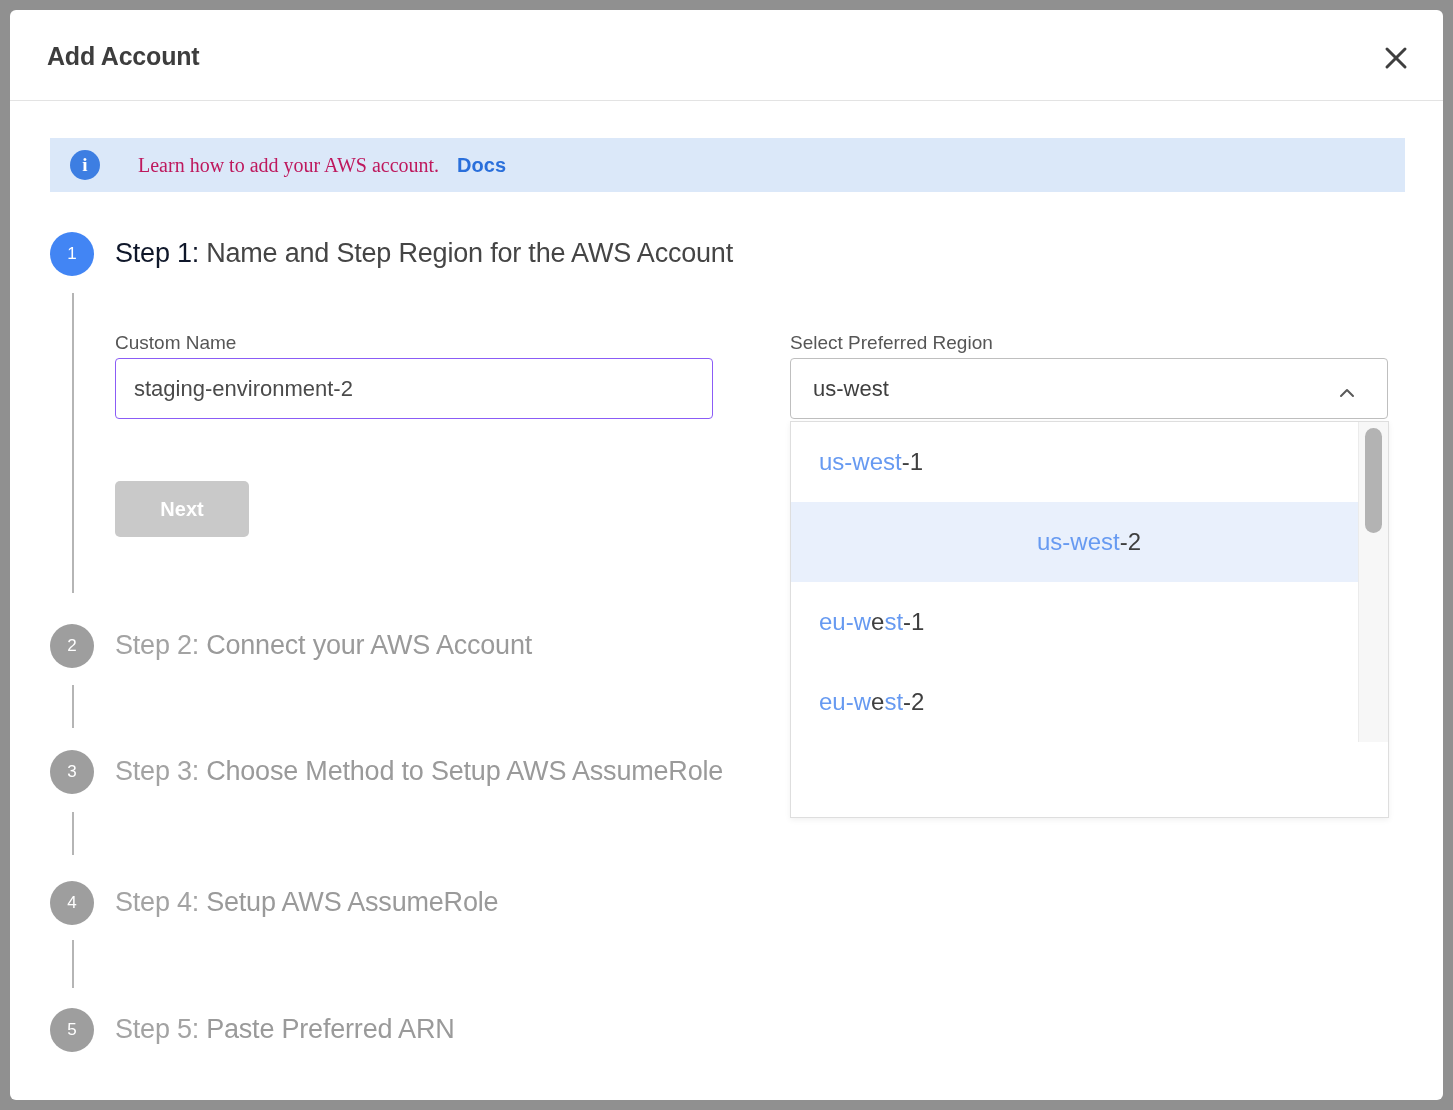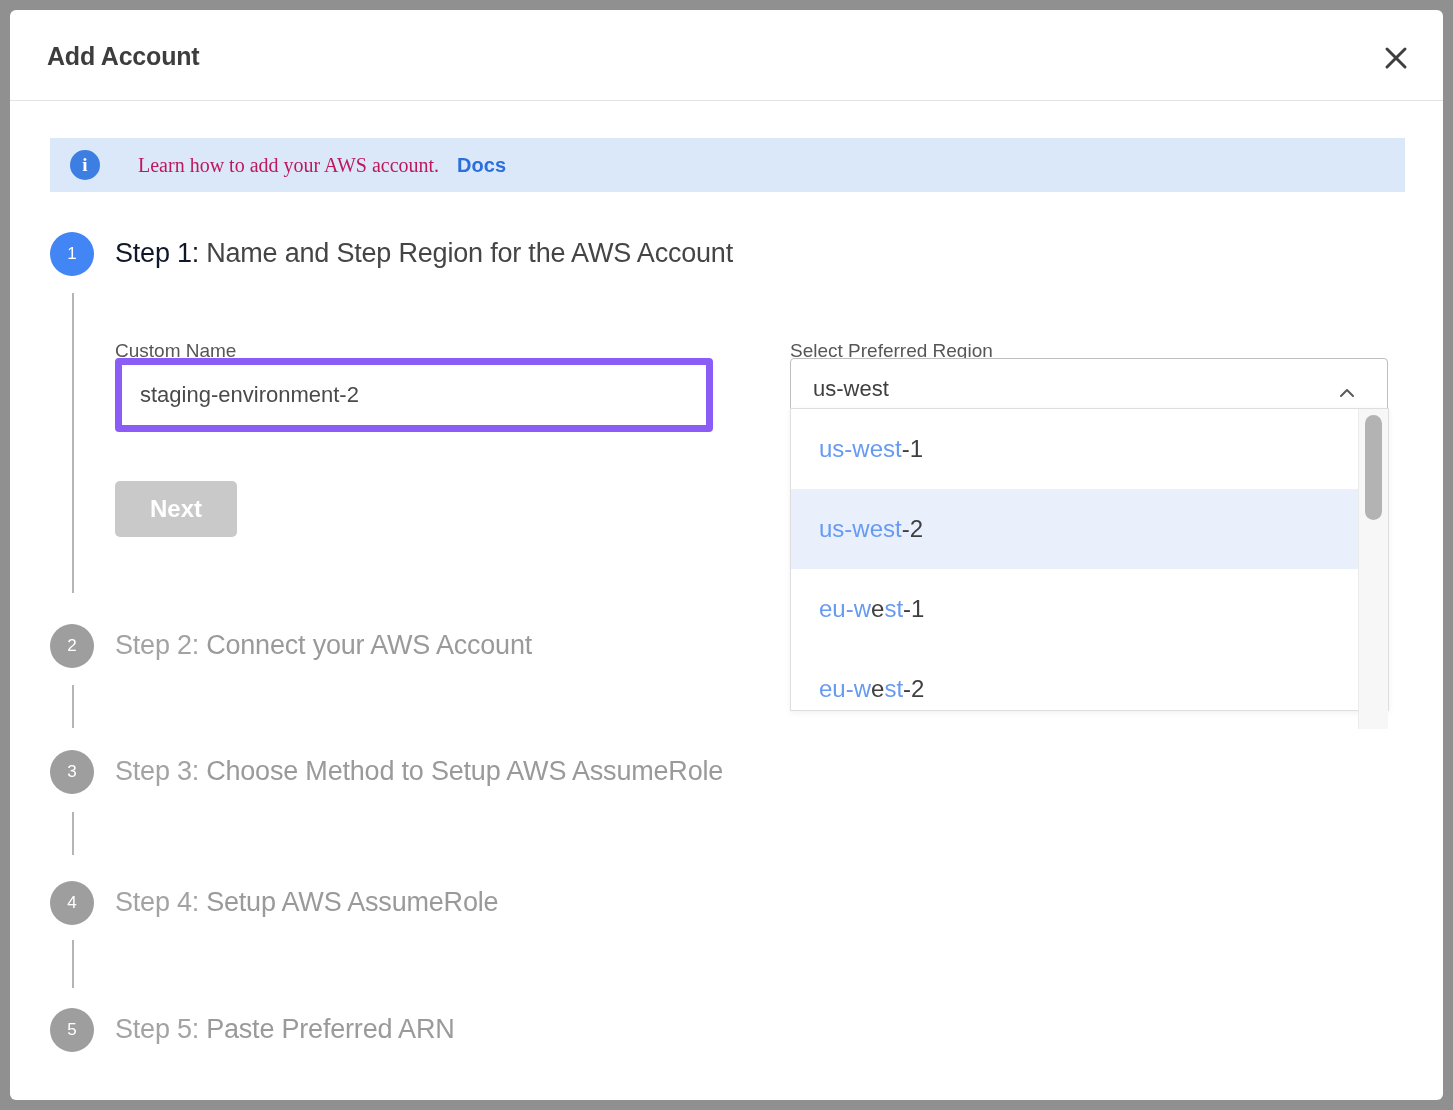--- a/index.html
+++ b/index.html
@@ -74,67 +74,67 @@
   .step-heading.active .step-label { color: #0f172a; }
   .step-heading.active .step-title { color: #454545; }
   .step-heading.inactive .step-label { color: #a3a3a3; }
   .step-heading.inactive .step-title { color: #9a9a9a; }
   .rail {
     position: absolute; left: 62px; width: 2px; background: #b5b5b5;
   }
   
   .field-label {
     position: absolute; top: 322px;
-    font-size: 19px; color: #565656; margin-top: 8px;
+    font-size: 19px; color: #565656;
   }
   .text-input {
     position: absolute; top: 348px;
-    width: 598px; height: 74px;
-    border: 7px solid #8b5cf6; border-radius: 4px;
+    width: 598px; height: 61px;
+    border: 1px solid #8b5cf6; border-radius: 4px;
     font-family: "Liberation Sans", sans-serif;
     font-size: 22px; color: #4a4a4a;
     padding: 0 18px; background: #ffffff; outline: none;
   }
   .combobox {
     position: absolute; left: 780px; top: 348px;
     width: 598px; height: 61px;
     border: 1px solid #bfbfbf; border-radius: 4px;
     background: #ffffff; cursor: pointer;
     display: flex; align-items: center;
   }
   .combobox-value {
     font-size: 22px; color: #3f3f3f; margin-left: 22px;
   }
   .chevron-up {
     position: absolute; right: 32px; top: 26px;
     width: 16px; height: 16px;
   }
   .next-btn {
     position: absolute; left: 105px; top: 471px;
-    width: 122px; height: 56px;
+    width: 134px; height: 56px;
     background: #c9c9c9; border: none; border-radius: 5px;
-    color: #ffffff; font-size: 24px; font-weight: 700;
+    color: #ffffff; font-size: 20px; font-weight: 700;
     font-family: "Liberation Sans", sans-serif;
     cursor: not-allowed;
   }
   
   .dropdown-panel {
-    position: absolute; left: 780px; top: 398px;
-    width: 599px; height: 303px;
+    position: absolute; left: 780px; top: 411px;
+    width: 599px; height: 397px;
     background: #ffffff;
     border: 1px solid #dedede;
     box-shadow: 0 2px 6px rgba(0,0,0,0.06);
     z-index: 10;
   }
   .dd-option {
     position: relative; height: 80px; width: 568px;
     display: flex; align-items: center;
     font-size: 24px; cursor: pointer;
   }
-  .dd-option.selected { background: #e9f0fc; }
+  .dd-option.selected { background: #e9f0fc; justify-content: center; }
   .dd-option .opt-text { margin-left: 28px; }
   .dd-option .hl { color: #679af1; }
   .dd-option .dk { color: #3f3f3f; }
   .dd-scroll-track {
     position: absolute; right: 0; top: 0;
     width: 30px; height: 320px;
     background: #f7f7f7; border-left: 1px solid #ebebeb;
   }
   .dd-scroll-thumb {
     position: absolute; left: 6px; top: 6px;

